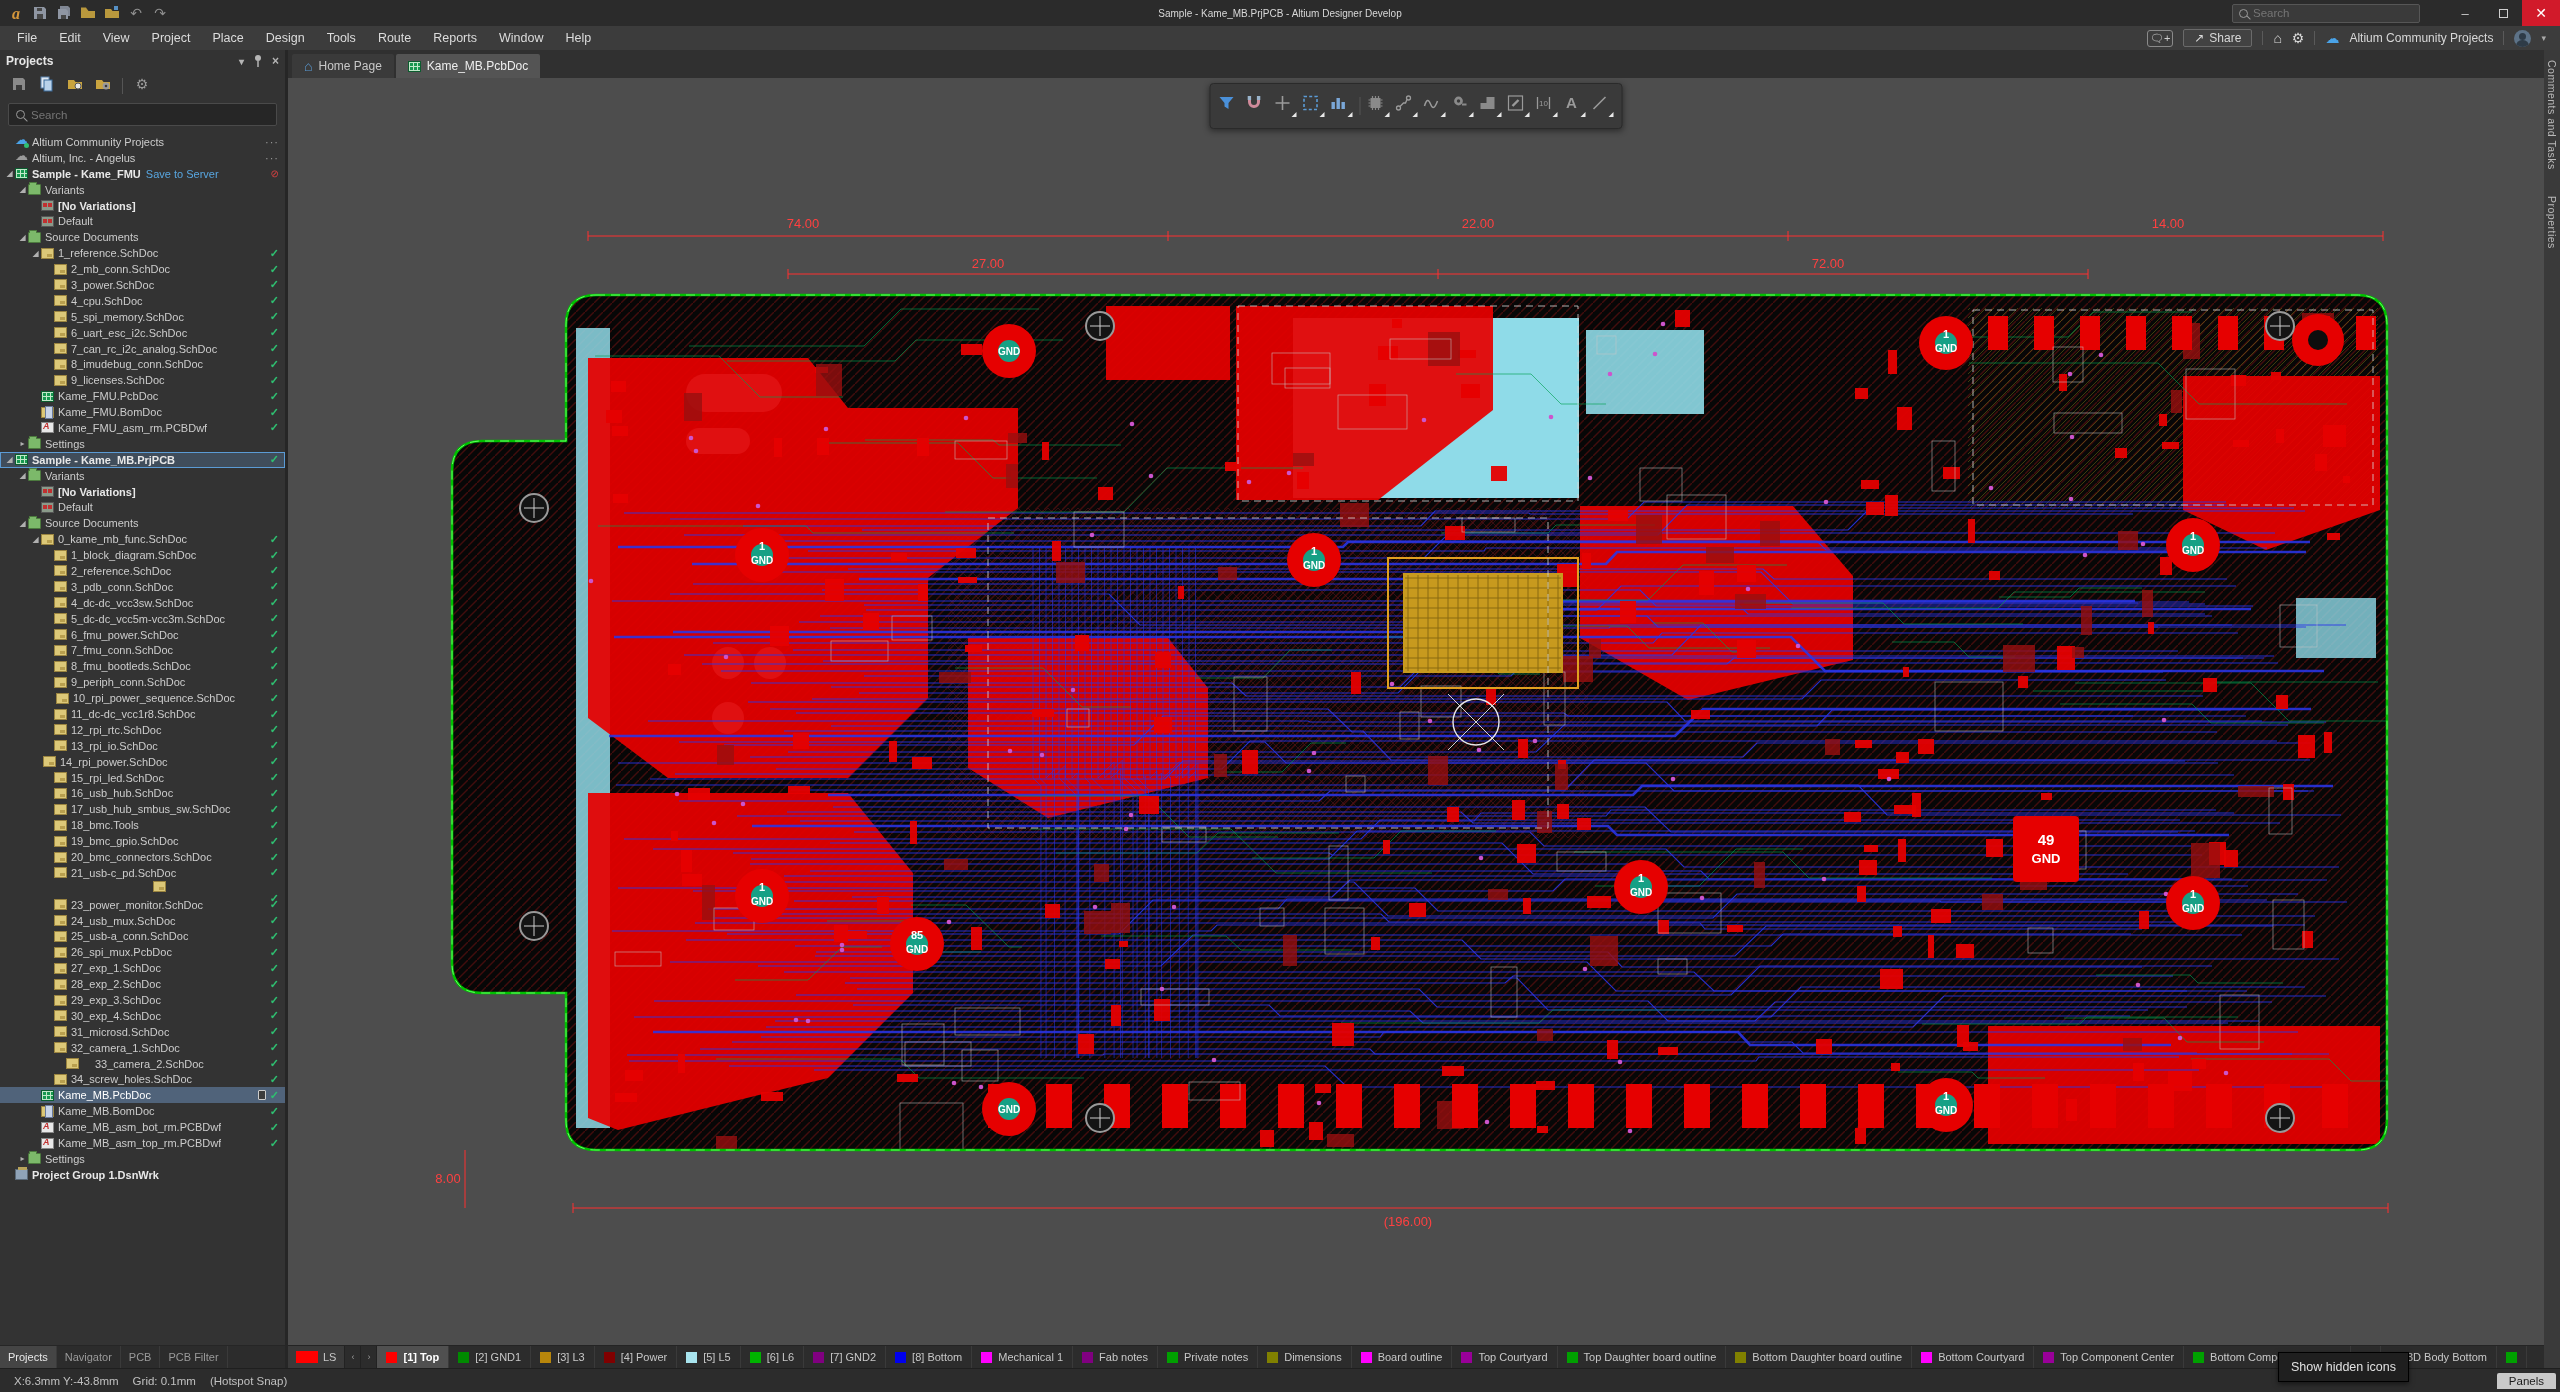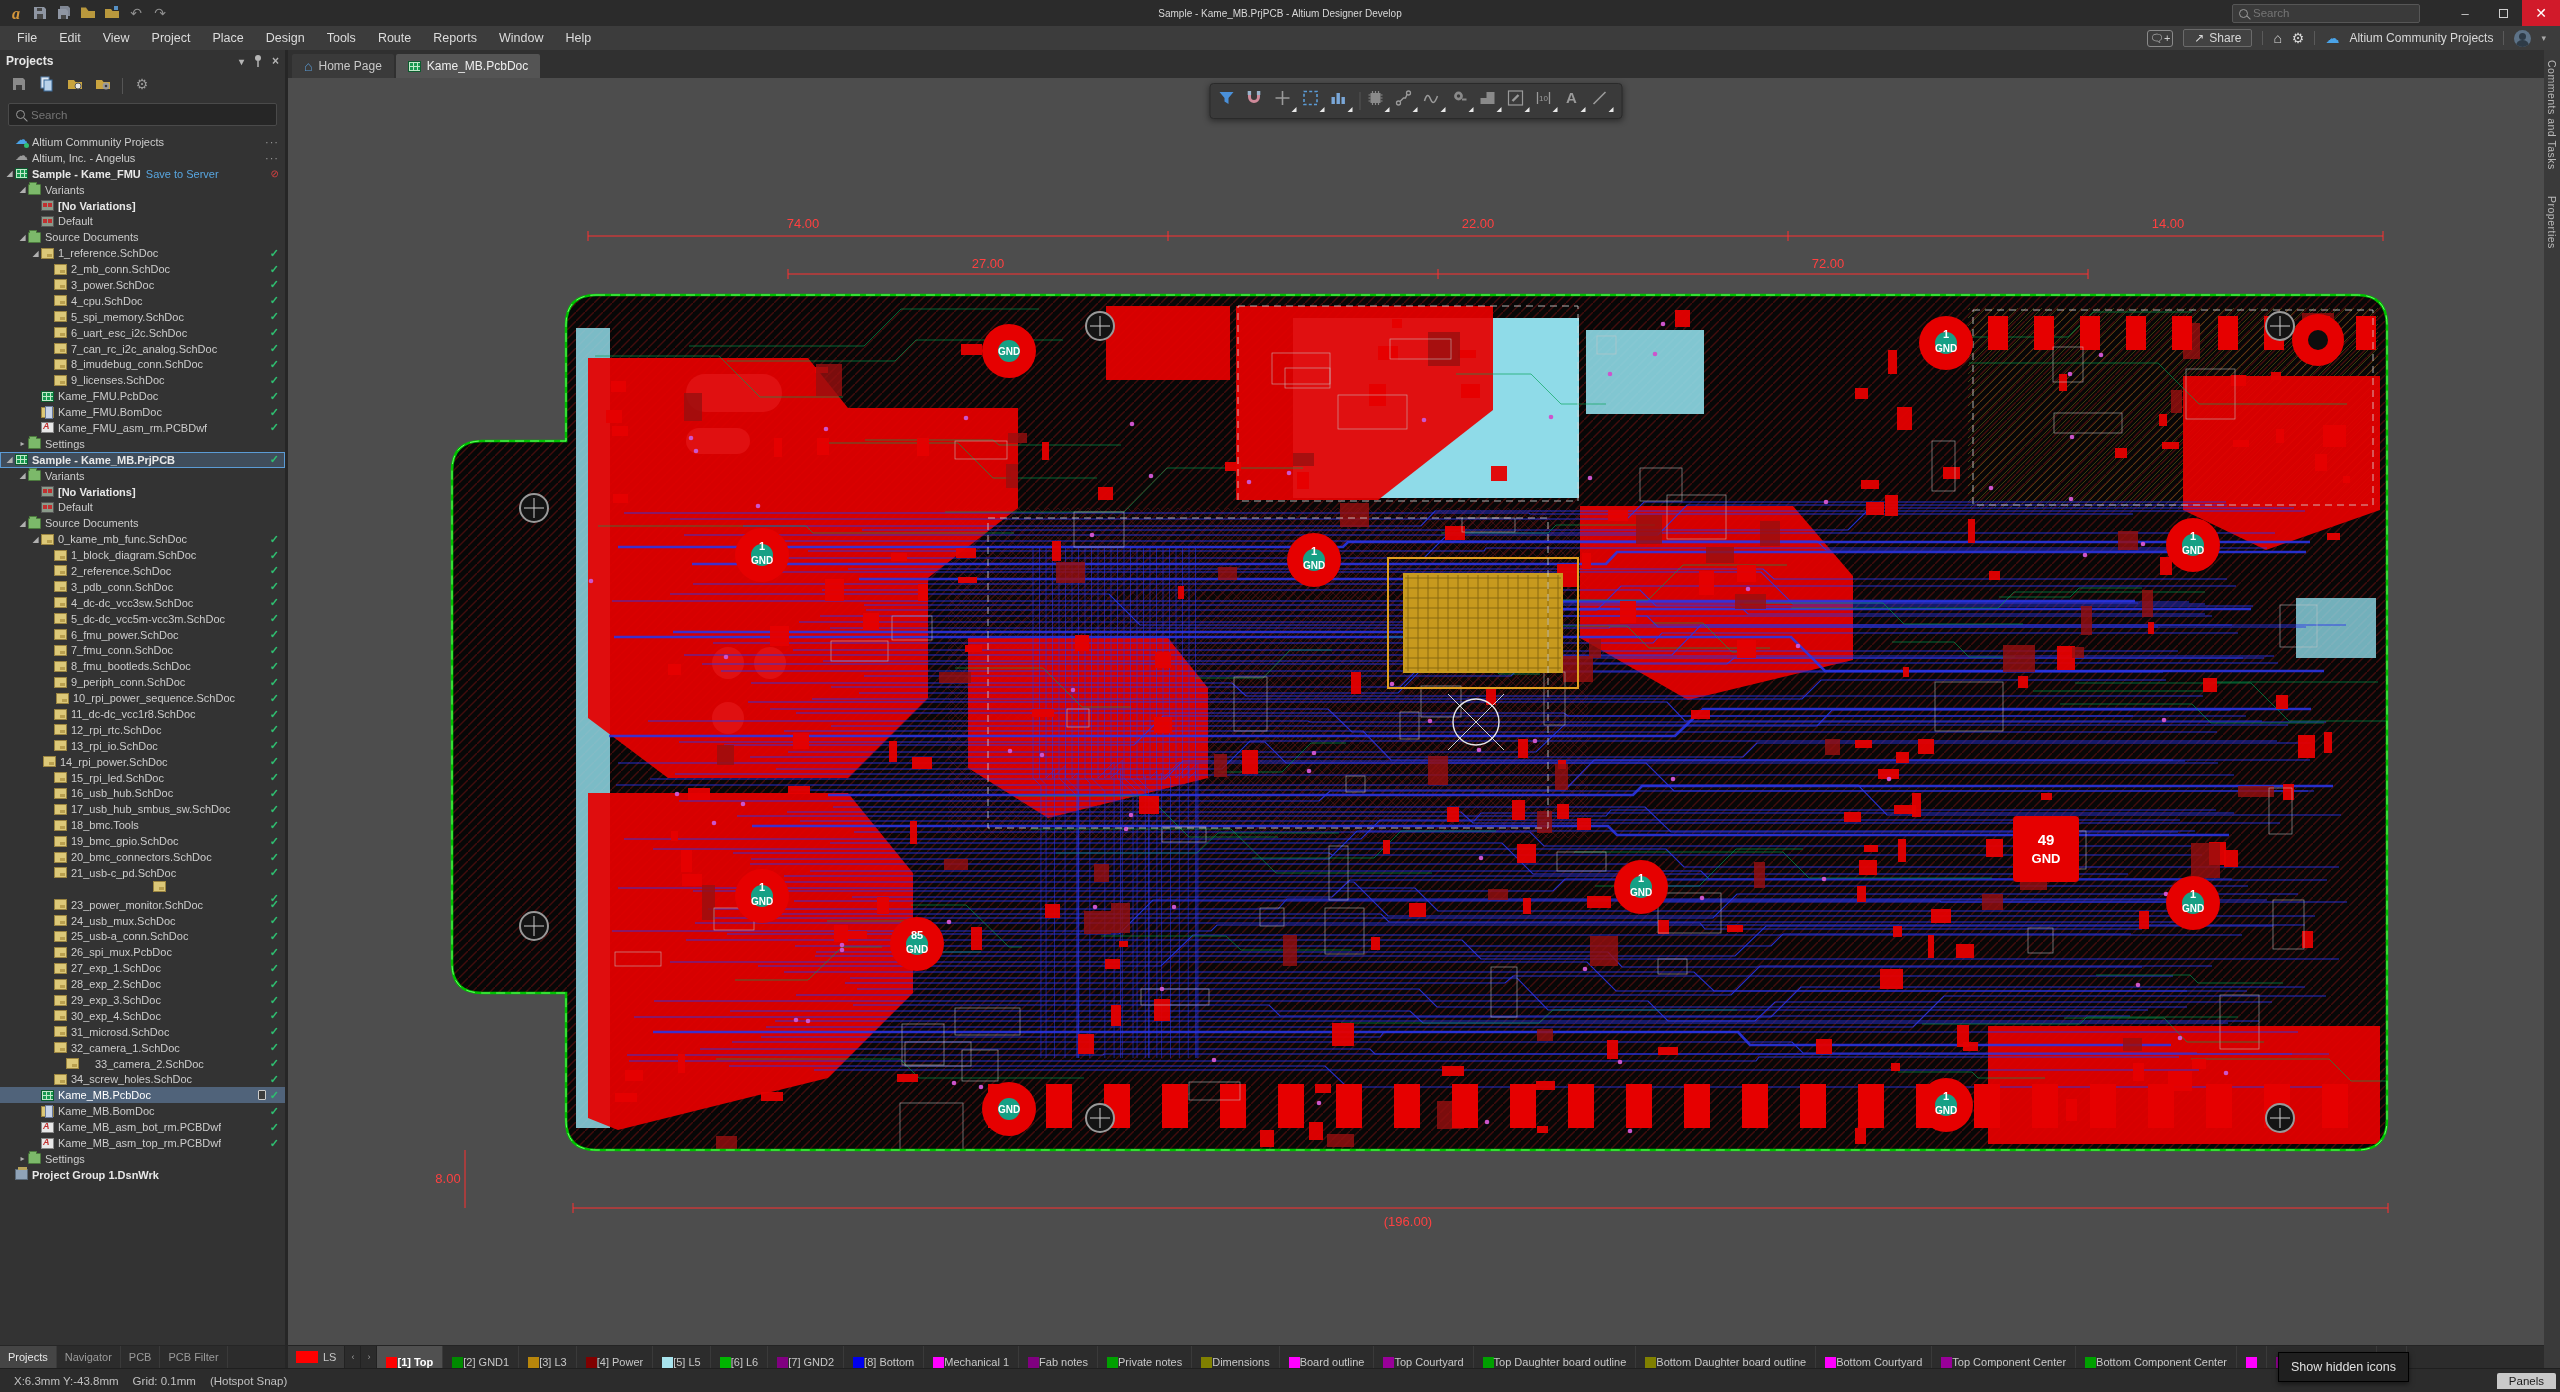--- a/index.html
+++ b/index.html
@@ -89,31 +89,31 @@
   
   .center { flex:1; display:flex; flex-direction:column; min-width:0; }
   .tabbar { height:28px; background:#303030; display:flex; align-items:flex-end; padding-left:4px; }
   .doctab { height:24px; display:flex; align-items:center; gap:6px; padding:0 12px; font-size:12px; color:#c8c8c8; background:#3a3a3a; margin-right:2px; border-radius:2px 2px 0 0; }
   .doctab.active { background:#545454; color:#eee; }
   .home-ico { color:#5b9bd5; font-size:14px; }
   .pcb-ico { width:13px; height:11px; background:#17984f; border:1px solid #0c5c2f;
        background-image:linear-gradient(90deg,#bfe8c8 1px,transparent 1px),linear-gradient(#bfe8c8 1px,transparent 1px); background-size:4px 4px; }
   .canvas { flex:1; position:relative; background:#4d4d4d; overflow:hidden; }
   .canvas svg { position:absolute; left:0; top:0; }
-  .float-toolbar { position:absolute; left:50%; top:5px; transform:translateX(-50%); height:36px; background:#3a3a3a;
+  .float-toolbar { position:absolute; left:50%; top:5px; transform:translateX(-50%); height:46px; background:#3a3a3a;
        border:1px solid #2a2a2a; border-radius:4px; box-shadow:0 2px 6px rgba(0,0,0,.45); display:flex; align-items:center; padding:0 6px; gap:2px; z-index:10; }
   .fti { width:26px; height:26px; display:flex; align-items:center; justify-content:center; position:relative; }
   .fti.dd::after { content:""; position:absolute; right:2px; bottom:2px; border-left:5px solid transparent; border-bottom:5px solid #e8e8e8; }
   .ft-sep { width:1px; height:18px; background:#555; margin:0 3px; }
 
   .layerbar { height:23px; background:#2c2c2c; display:flex; align-items:center; font-size:11px; color:#c8c8c8; overflow:hidden; border-top:1px solid #242424; }
   .ls-btn { display:flex; align-items:center; gap:5px; padding:0 8px; height:100%; background:#3a3a3a; border-right:1px solid #222; }
   .ls-swatch { width:22px; height:12px; background:#f00; }
   .lb-arrow { width:16px; height:100%; display:flex; align-items:center; justify-content:center; color:#9a9a9a; font-size:9px; border-right:1px solid #222; }
-  .ltab { display:flex; align-items:flex-end; padding:0 9px; height:100%; border-right:1px solid #3a3a3a; flex:none; }
+  .ltab { display:flex; align-items:center; gap:6px; padding:0 9px; height:100%; border-right:1px solid #3a3a3a; flex:none; }
   .ltab.active { background:#505050; color:#fff; font-weight:bold; }
   .lsw { width:11px; height:11px; flex:none; }
 
   
   .rightstrip { width:16px; background:#3a3a3a; display:flex; flex-direction:column; align-items:center; padding-top:10px; gap:26px; }
   .vtab { writing-mode:vertical-rl; font-size:10.5px; color:#b8b8b8; letter-spacing:.5px; }
   .statusbar { position:absolute; left:0; top:1368px; width:2560px; height:24px; background:#2c2c2c; display:flex; align-items:center; color:#c0c0c0; font-size:11.5px; border-top:1px solid #1f1f1f; }
   .sb-item { margin-left:14px; }
   .panels-btn { margin-left:auto; margin-right:4px; background:#c9c9c9; color:#1a1a1a; padding:2px 12px; border-radius:2px 2px 0 0; font-size:11.5px; }
   .tooltip { position:absolute; left:2278px; top:1352px; background:#1f1f1f; border:1px solid #000; color:#e0e0e0; font-size:12.5px; padding:7px 12px; z-index:60; box-shadow:0 2px 5px rgba(0,0,0,.5); }

